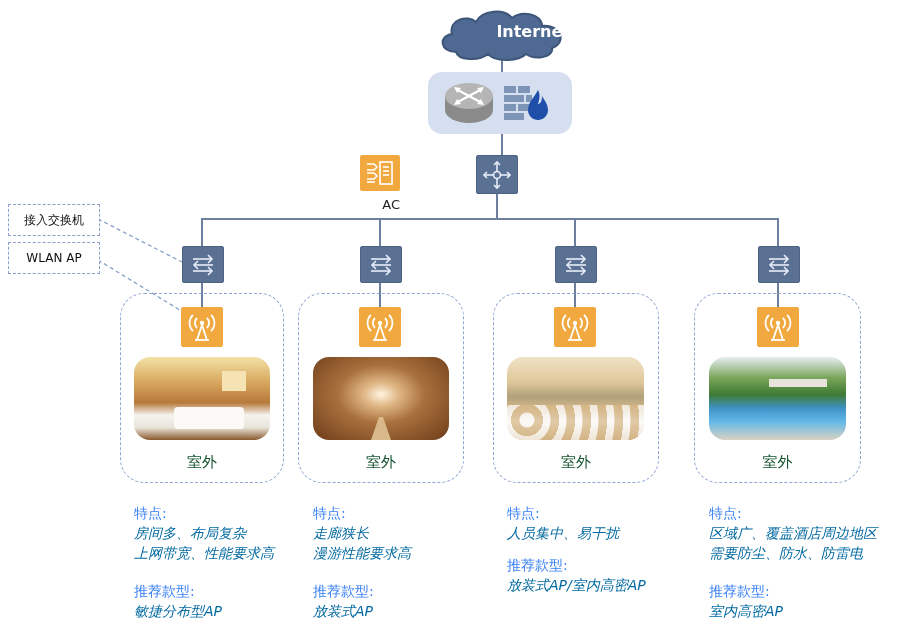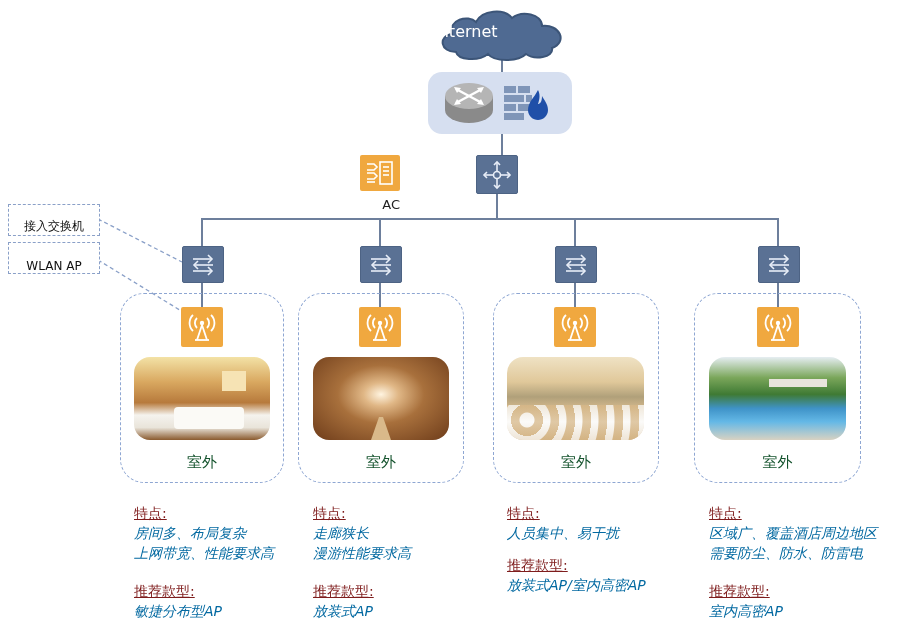--- a/index.html
+++ b/index.html
@@ -2,40 +2,40 @@
 <html><head>
 <meta charset="utf-8">
 <style>
   html, body { margin:0; padding:0; background:#ffffff; }
   body { width:905px; height:643px; position:relative; overflow:hidden;
          font-family:"DejaVu Sans", "Liberation Sans", sans-serif; color:#222; }
   .abs { position:absolute; }
   svg.wires { position:absolute; left:0; top:0; }
 
   .cloud { left:434px; top:6px; width:136px; height:56px; }
-  .cloud-label { left:434px; top:22px; width:136px; text-align:left; color:#fff;
-                 font-weight:normal; font-size:16px; }
+  .cloud-label { left:434px; top:22px; width:136px; text-align:right; color:#fff;
+                 font-weight:bold; font-size:16px; }
 
   .core-panel { left:428px; top:72px; width:144px; height:62px; border-radius:14px; background:#d6dff0; }
 
   .icon-box { position:absolute; border-radius:2px; display:flex; align-items:center; justify-content:center; }
   .blue-box { background:#5a7194; border:1px solid #4d6384; }
   .orange-box { background:#f0a83f; }
 
   .ac-label { left:360px; top:197px; width:40px; text-align:right; font-size:13px; color:#222; }
 
   .callout { position:absolute; border:1px dashed #8aa0c8; background:#fff; font-size:12px;
-             display:flex; align-items:flex-end; justify-content:center; color:#111; }
+             display:flex; align-items:center; justify-content:center; color:#111; }
 
   .card { position:absolute; top:293px; height:190px; border:1.5px dashed #8ea6d2; border-radius:24px; box-sizing:border-box; }
   .photo { position:absolute; top:357px; height:83px; border-radius:16px; overflow:hidden; }
   .scene-label { position:absolute; top:453px; text-align:center; font-size:15px; color:#14532d; }
 
   .info { position:absolute; font-size:14px; line-height:20px; }
-  .info .h { color:#7f1d1d;text-decoration:underline; }
+  .info .h { color:#3b82f6; }
   .info .r { color:#0369a1;font-style:italic; }
   .gap { height:18px; }
 </style>
 </head>
 <body>
 
 <svg class="wires" width="905" height="643">
   <g stroke="#6d7f9c" stroke-width="2" fill="none">
     <line x1="502" y1="58" x2="502" y2="72"></line>
     <line x1="502" y1="134" x2="502" y2="155"></line>

